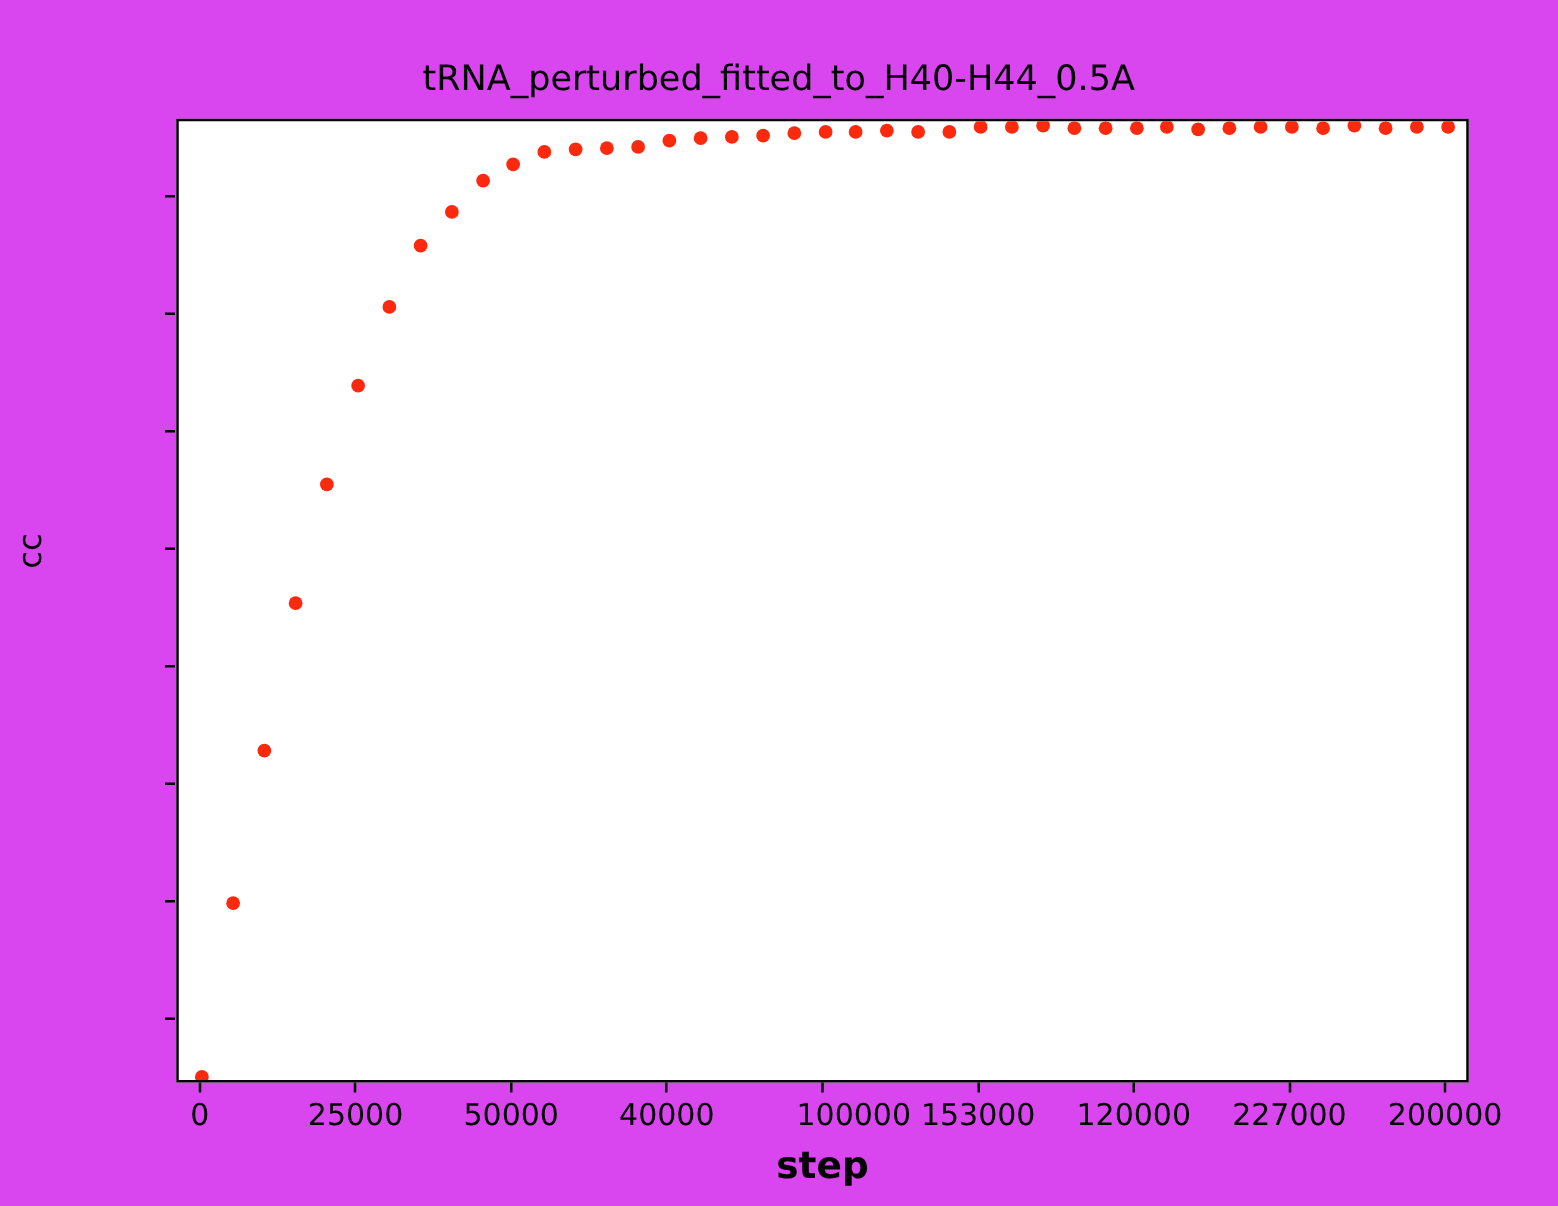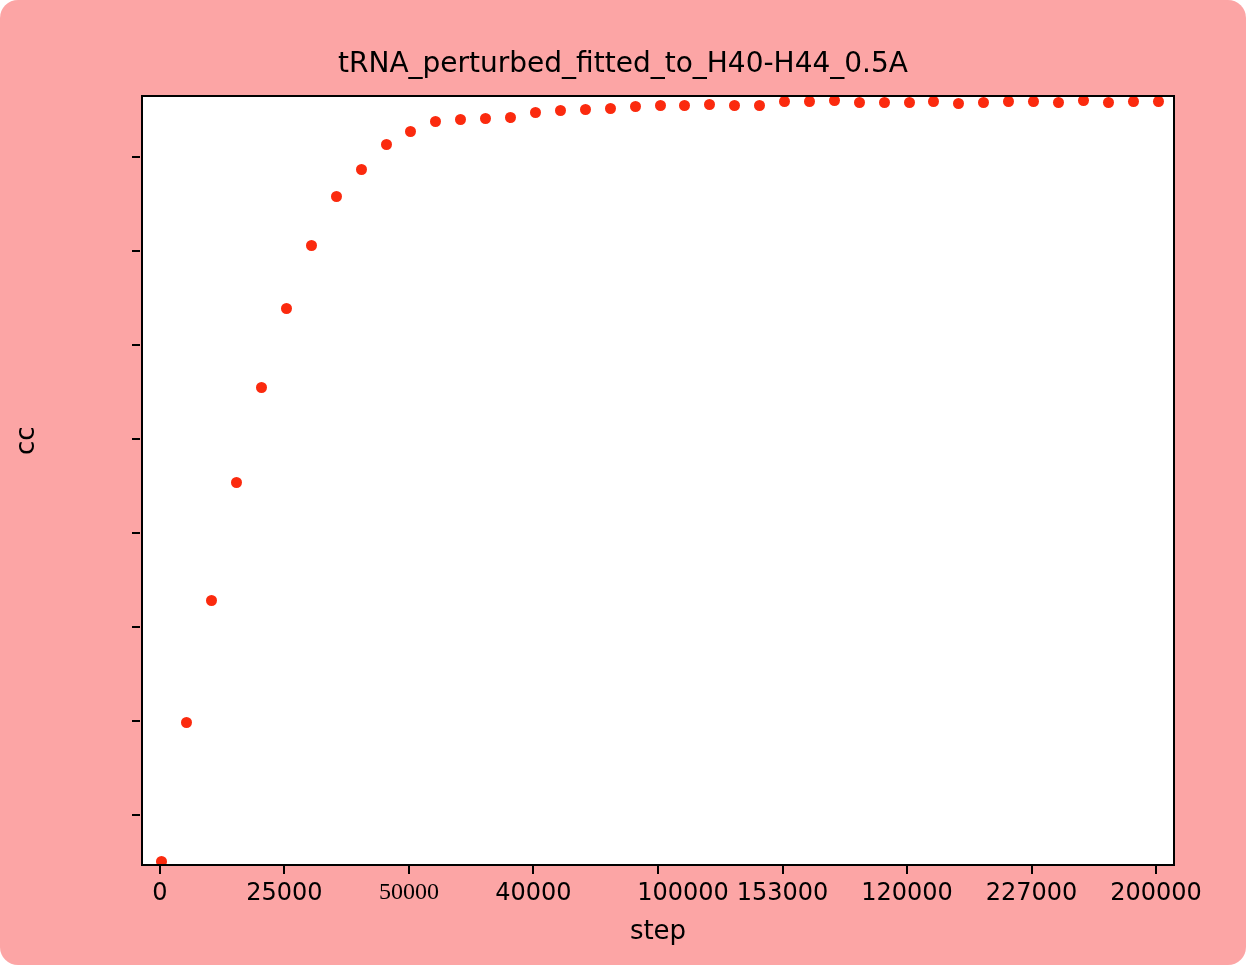--- a/index.html
+++ b/index.html
@@ -4,24 +4,23 @@
 <style>
   html, body {
     margin: 0;
     padding: 0;
     background: #ffffff;
   }
   #page {
     position: relative;
     width: 1246px;
     height: 965px;
-    background: #fca5a5;
+    background: #d946ef;
     font-family: "DejaVu Sans", sans-serif;
     overflow: hidden;
-    border-radius: 18px;
   }
 
   
   #chart-title {
     position: absolute;
     left: 0;
     top: 46px;
     width: 1246px;
     text-align: center;
     font-size: 28px;
@@ -90,23 +89,24 @@
     top: 0;
   }
 
   
   #xaxis-label {
     position: absolute;
     left: 141px;
     top: 915px;
     width: 1034px;
     text-align: center;
-    font-size: 26px;
-    color: #000000;
-    white-space: pre;
+    font-size: 30px;
+    color: #000000;
+    white-space: pre;
+    font-weight: bold;
   }
   #yaxis-label {
     position: absolute;
     left: 10px;
     top: 455px;
     font-size: 26px;
     color: #000000;
     white-space: pre;
     transform: rotate(-90deg);
     transform-origin: left top;
@@ -174,21 +174,21 @@
       <div class="ytick-mark" style="left: 132px; top: 344.105px;"></div>
       <div class="ytick-mark" style="left: 132px; top: 250.08px;"></div>
       <div class="ytick-mark" style="left: 132px; top: 156.056px;"></div>
     </div>
   <div id="xtick-group">
       <div class="xtick-mark" style="left: 158.927px; top: 866px;"></div>
       <div class="xtick-label" style="left: 59.9268px; width: 200px; top: 878px;">0</div>
       <div class="xtick-mark" style="left: 283.445px; top: 866px;"></div>
       <div class="xtick-label" style="left: 184.445px; width: 200px; top: 878px;">25000</div>
       <div class="xtick-mark" style="left: 407.963px; top: 866px;"></div>
-      <div class="xtick-label" style="left: 308.963px; width: 200px; top: 878px; font-family: Liberation Serif, serif;">50000</div>
+      <div class="xtick-label" style="left: 308.963px; width: 200px; top: 878px;">50000</div>
       <div class="xtick-mark" style="left: 532.482px; top: 866px;"></div>
       <div class="xtick-label" style="left: 433.482px; width: 200px; top: 878px;">40000</div>
       <div class="xtick-mark" style="left: 657px; top: 866px;"></div>
       <div class="xtick-label" style="left: 558px; width: 200px; top: 878px; margin-left: 25px;">100000</div>
       <div class="xtick-mark" style="left: 781.518px; top: 866px;"></div>
       <div class="xtick-label" style="left: 682.518px; width: 200px; top: 878px;">153000</div>
       <div class="xtick-mark" style="left: 906.037px; top: 866px;"></div>
       <div class="xtick-label" style="left: 807.037px; width: 200px; top: 878px;">120000</div>
       <div class="xtick-mark" style="left: 1030.55px; top: 866px;"></div>
       <div class="xtick-label" style="left: 931.555px; width: 200px; top: 878px;">227000</div>

